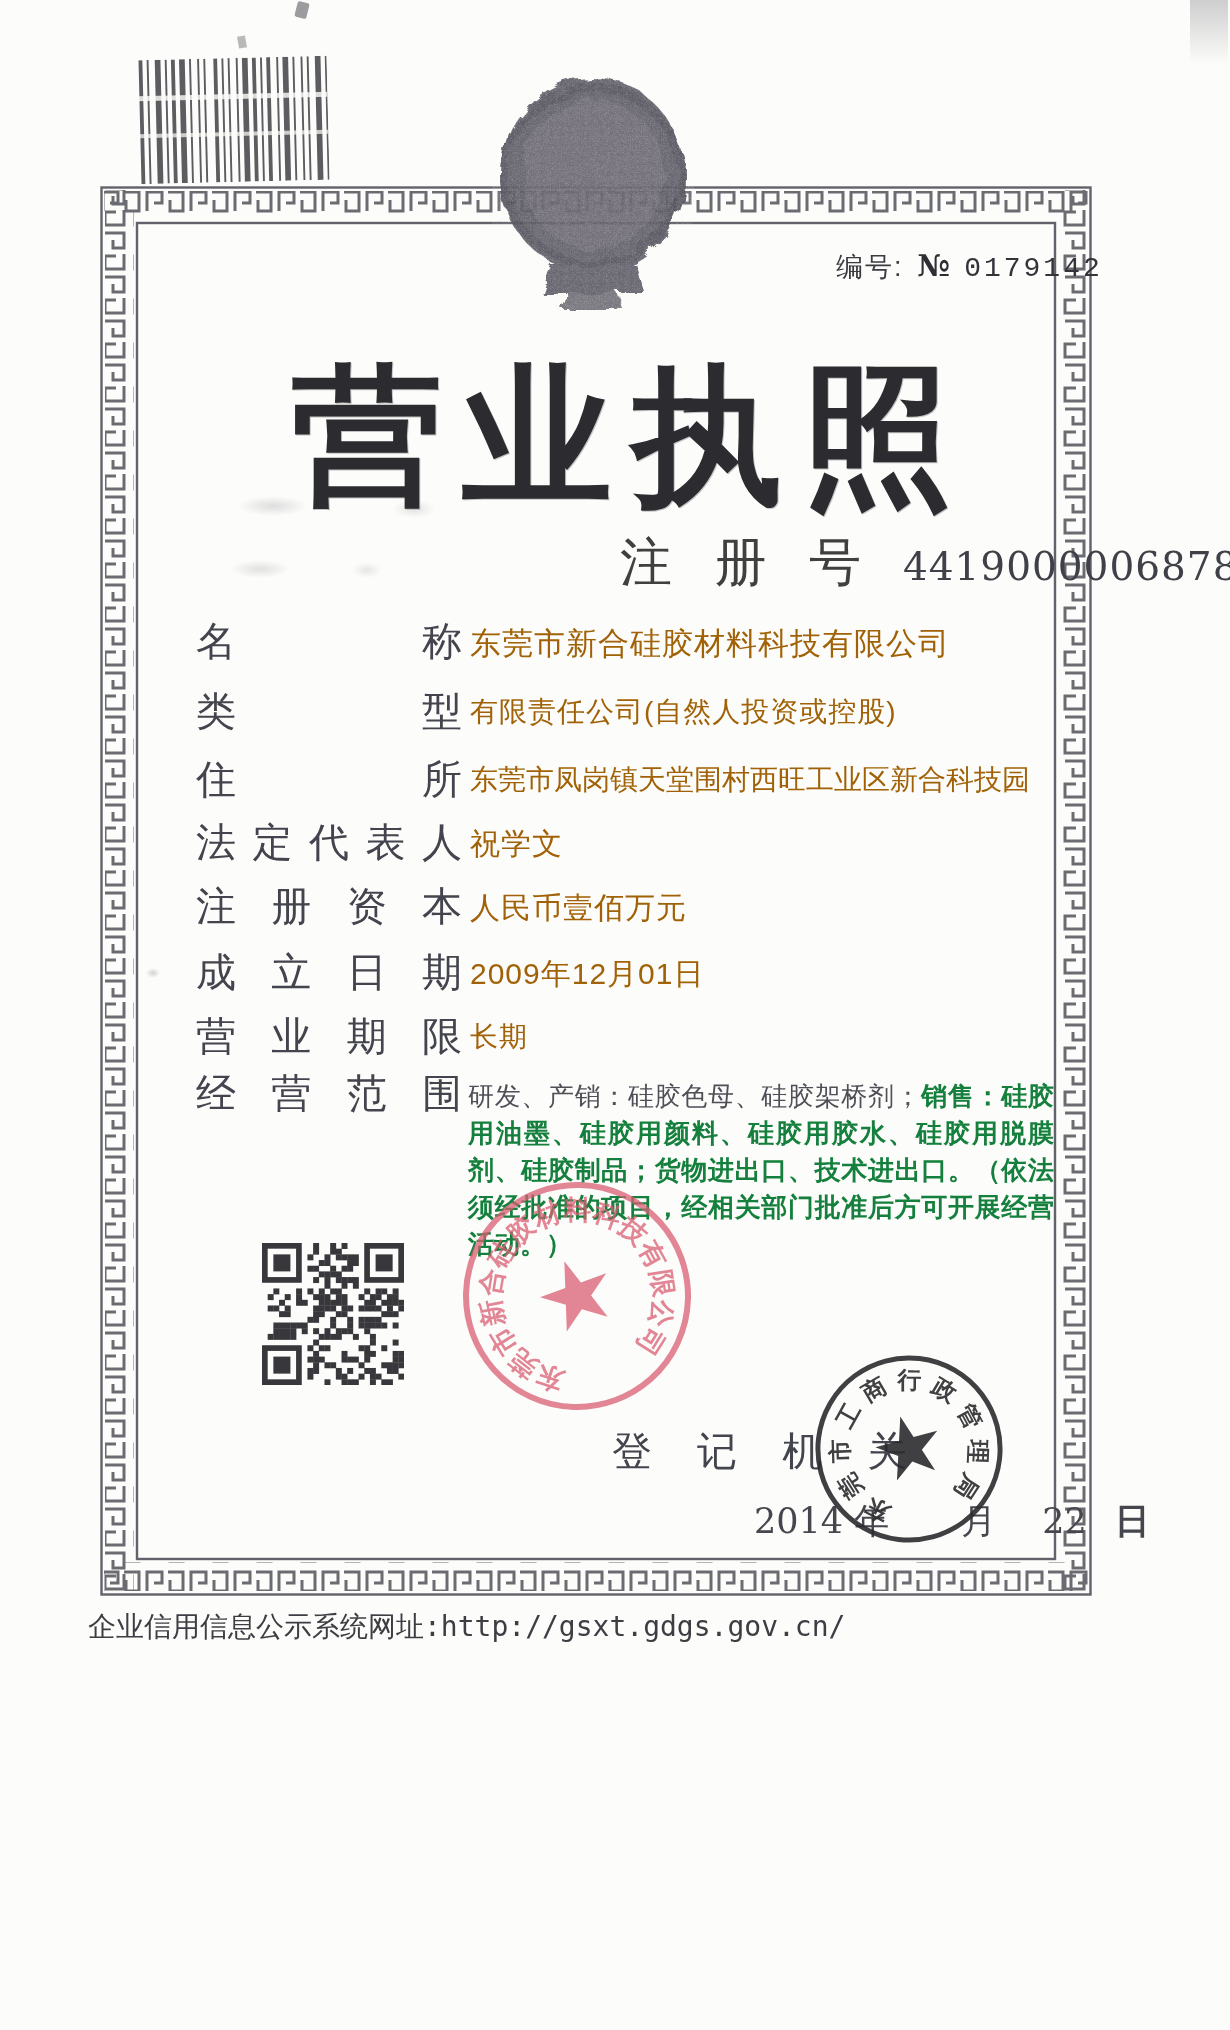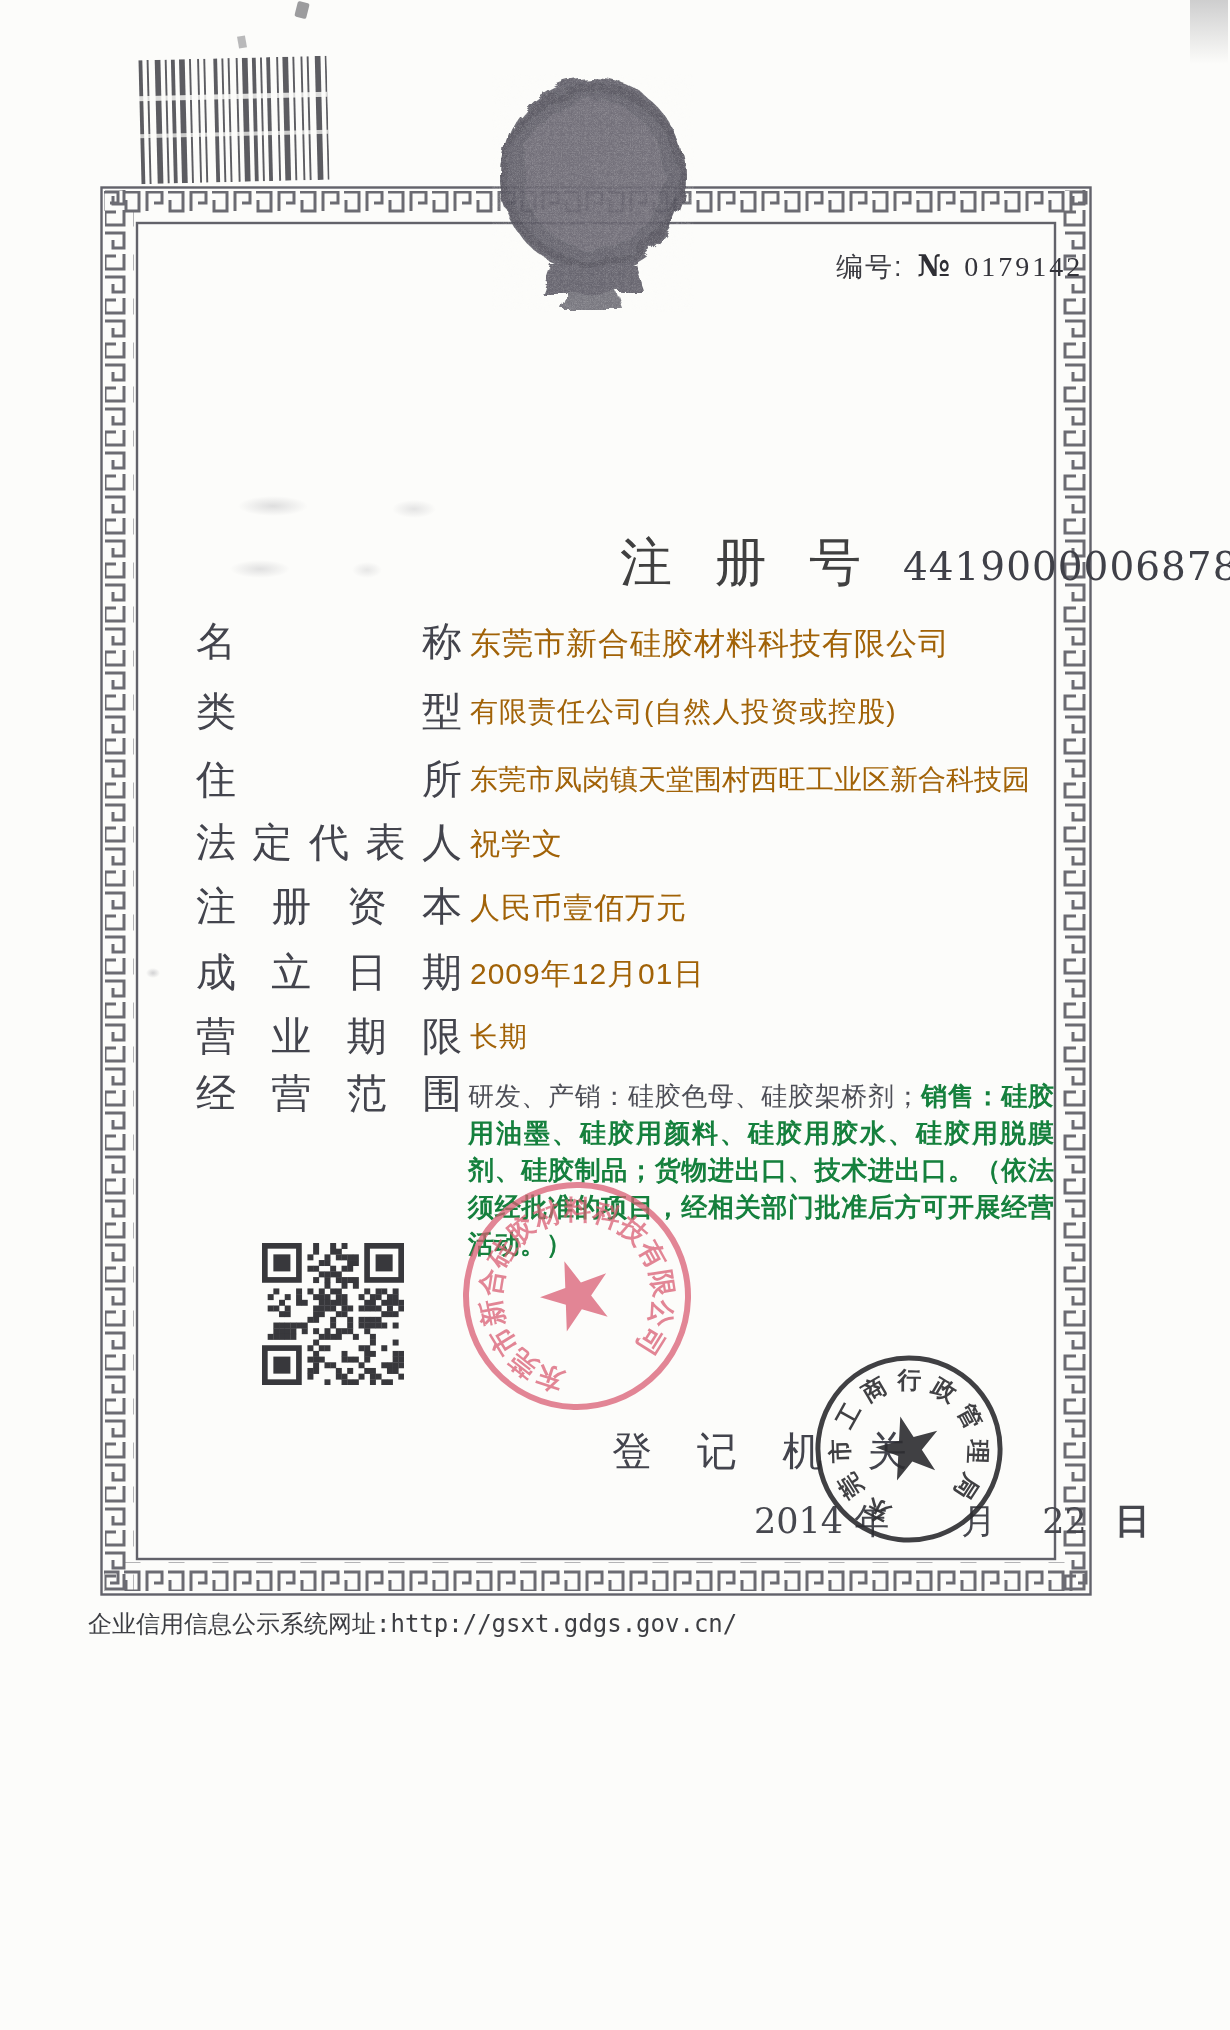--- a/index.html
+++ b/index.html
@@ -11,21 +11,21 @@
   .abs{position:absolute;}
 
   
   #barcode{left:138px;top:58px;width:190px;height:124px;transform:rotate(-1.4deg);opacity:.88;}
   #emblem{left:492px;top:74px;width:202px;height:240px;z-index:4;}
 
   
   #serial{left:836px;top:248px;z-index:5;display:flex;align-items:baseline;gap:14px;white-space:nowrap;}
   #serial .lbl{font-size:27px;color:#3b3b41;letter-spacing:2px;}
   #serial .no-sym{font-family:"DejaVu Serif",serif;font-weight:700;font-size:30px;color:#2e2e34;}
-  #serial .digits{font-family:Liberation Serif, serif;font-size:28px;color:#33333a;letter-spacing:3px;}
+  #serial .digits{font-family:Liberation Mono, monospace;font-size:28px;color:#33333a;letter-spacing:3px;}
 
   
   #title{left:292px;top:338px;font-size:150px;font-weight:900;letter-spacing:20px;
          color:#2c2c30;white-space:nowrap;z-index:5;
          text-shadow:1px 1px 0 rgba(90,90,95,.35);}
 
   
   #regno{left:620px;top:528px;display:flex;align-items:baseline;z-index:5;white-space:nowrap;}
   #regno .lbl{font-size:52px;color:#404040;letter-spacing:8px;word-spacing:12px;font-weight:400;}
   #regno .val{margin-left:34px;font-family:"DejaVu Serif",serif;font-size:39px;color:#3f4048;letter-spacing:1px;}
@@ -52,21 +52,21 @@
   #company-seal{left:457px;top:1176px;width:240px;height:240px;z-index:7;opacity:.74;filter:blur(.4px);}
   #registrar{left:612px;top:1424px;font-size:40px;letter-spacing:17px;color:#43444d;font-weight:500;z-index:5;white-space:nowrap;}
   #authority-seal{left:810px;top:1348px;width:198px;height:202px;z-index:8;opacity:.9;}
   #issue-date{left:754px;top:1498px;z-index:6;display:flex;align-items:baseline;
               font-family:"DejaVu Serif",serif;font-size:35px;color:#46474e;white-space:nowrap;gap:20px;}
   #issue-date .m{margin-left:52px;}
   #issue-date .d{margin-left:26px;text-align:center;}
   #issue-date .ds{margin-left:8px;font-weight:600;}
 
   
-  #footer-left{left:88px;top:1608px;font-family:"DejaVu Sans Mono",monospace;font-size:24px;color:#3d3e43;z-index:5;}
+  #footer-left{left:88px;top:1608px;font-family:"DejaVu Sans Mono",monospace;font-size:28px;color:#3d3e43;z-index:5;}
   #footer-right{left:706px;top:1606px;font-size:23px;font-weight:600;color:#35363b;letter-spacing:1px;z-index:5;}
 
   
   .smudge{position:absolute;background:radial-gradient(closest-side,rgba(100,100,110,.4),rgba(100,100,110,0));z-index:3;}
   #sm1{left:238px;top:496px;width:70px;height:20px;opacity:.5;}
   #sm2{left:392px;top:500px;width:44px;height:18px;opacity:.4;}
   #sm3{left:230px;top:560px;width:60px;height:18px;opacity:.45;}
   #sm4{left:352px;top:562px;width:30px;height:16px;opacity:.35;}
   #sm5{left:146px;top:968px;width:14px;height:10px;opacity:.7;}
   #sm6{left:1190px;top:0;width:38px;height:64px;background:linear-gradient(180deg,rgba(120,120,125,.35),rgba(120,120,125,0));z-index:2;}
@@ -150,20 +150,21 @@
     </g>
     <rect x="6" y="4" width="190" height="212" filter="url(#speck)" opacity="0.5"></rect>
   </svg>
 
   <div id="serial" class="abs">
     <span class="lbl">编号:</span>
     <span class="no-sym">№</span>
     <span class="digits">0179142</span>
   </div>
 
+  <div id="title" class="abs">营业执照</div>
 
   <div id="regno" class="abs">
     <span class="lbl">注 册 号</span>
     <span class="val">441900000687805</span>
   </div>
 
   <div class="row r0">
     <div class="field-label">
         <span>名</span>
         <span>称</span>

